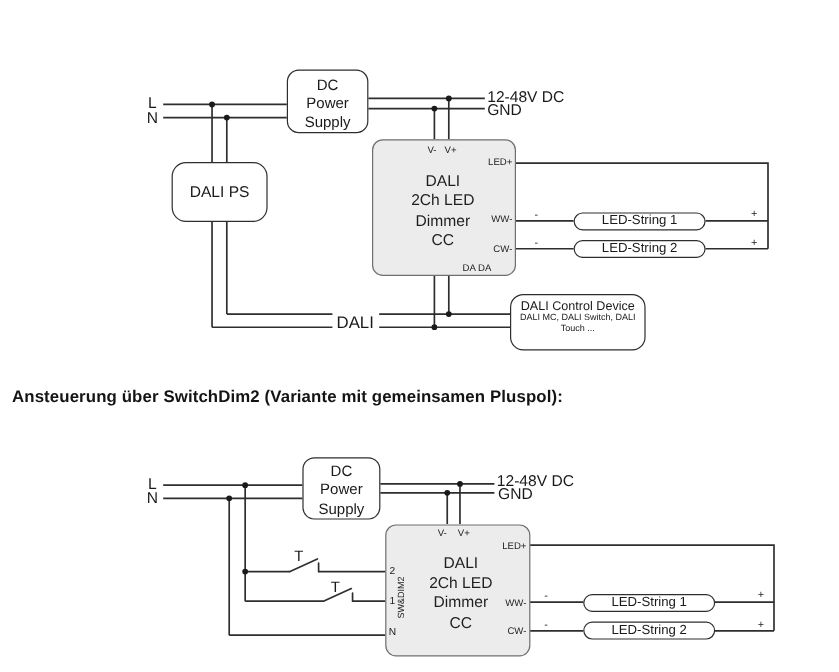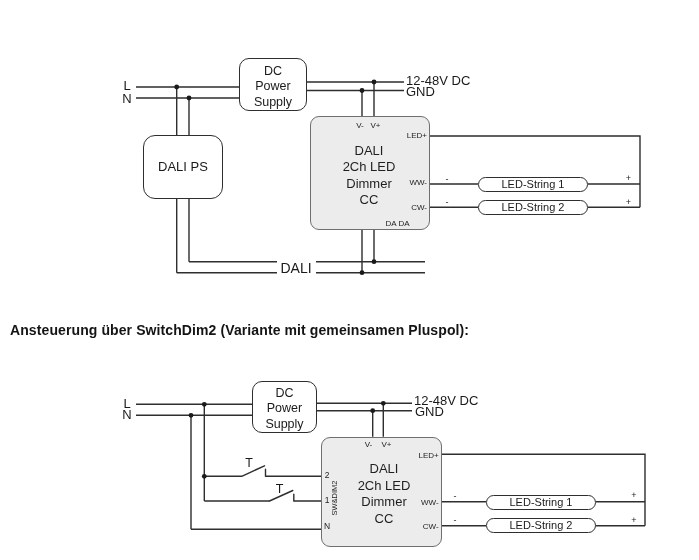--- a/index.html
+++ b/index.html
@@ -86,21 +86,21 @@
 
   <span class="lbl fs13" style="left:127px;top:86px;">L</span>
   <span class="lbl fs13" style="left:127px;top:98.5px;">N</span>
 
   <div class="box fs12 prewrap" style="left:239px;top:58px;width:68px;height:53px;line-height:15.5px;">
     <span>DC
 Power
 Supply</span>
   </div>
 
-  <div class="box fs13" style="left:143px;top:135px;width:80px;height:64px;border-radius:12px;">
+  <div class="box fs13" style="left:143px;top:135px;width:80px;height:50px;border-radius:12px;">
     <span>DALI PS</span>
   </div>
 
   <span class="lbl-left fs13" style="left:406px;top:80.5px;">12-48V DC</span>
   <span class="lbl-left fs13" style="left:406px;top:91.5px;">GND</span>
 
   <div class="box gray" style="left:310px;top:116px;width:120px;height:114px;border-radius:9px;">
     <span class="lbl term" style="left:49px;top:8.5px;">V-</span>
     <span class="lbl term" style="left:64.5px;top:8.5px;">V+</span>
     <span class="lbl-right term" style="right:2px;top:18.5px;">LED+</span>
@@ -120,20 +120,25 @@
   </div>
 
   <span class="lbl sign" style="left:447px;top:203px;">-</span>
   <span class="lbl sign" style="left:628.5px;top:202.5px;">+</span>
   <div class="box pill" style="left:478px;top:200px;width:110px;height:14.8px;">
     <span>LED-String 2</span>
   </div>
 
   <span class="lbl fs14" style="left:296px;top:268.5px;">DALI</span>
 
+  <div class="box" style="left:425px;top:245px;width:113px;height:47px;border-radius:11px;flex-direction:column;justify-content:flex-start;padding-top:3px;">
+    <span class="ctrl-title">DALI Control Device</span>
+    <span class="ctrl-sub">DALI MC, DALI Switch, DALI</span>
+    <span class="ctrl-sub">Touch ...</span>
+  </div>
 
   <div class="title" style="top:322px;text-align:right;">Ansteuerung über SwitchDim2 (Variante mit gemeinsamen Pluspol):</div>
 
   <span class="lbl fs13" style="left:127px;top:403.5px;">L</span>
   <span class="lbl fs13" style="left:127px;top:415px;">N</span>
 
   <div class="box fs12 prewrap" style="left:252px;top:381px;width:65px;height:52px;line-height:15.5px;">
     <span>DC
 Power
 Supply</span>

